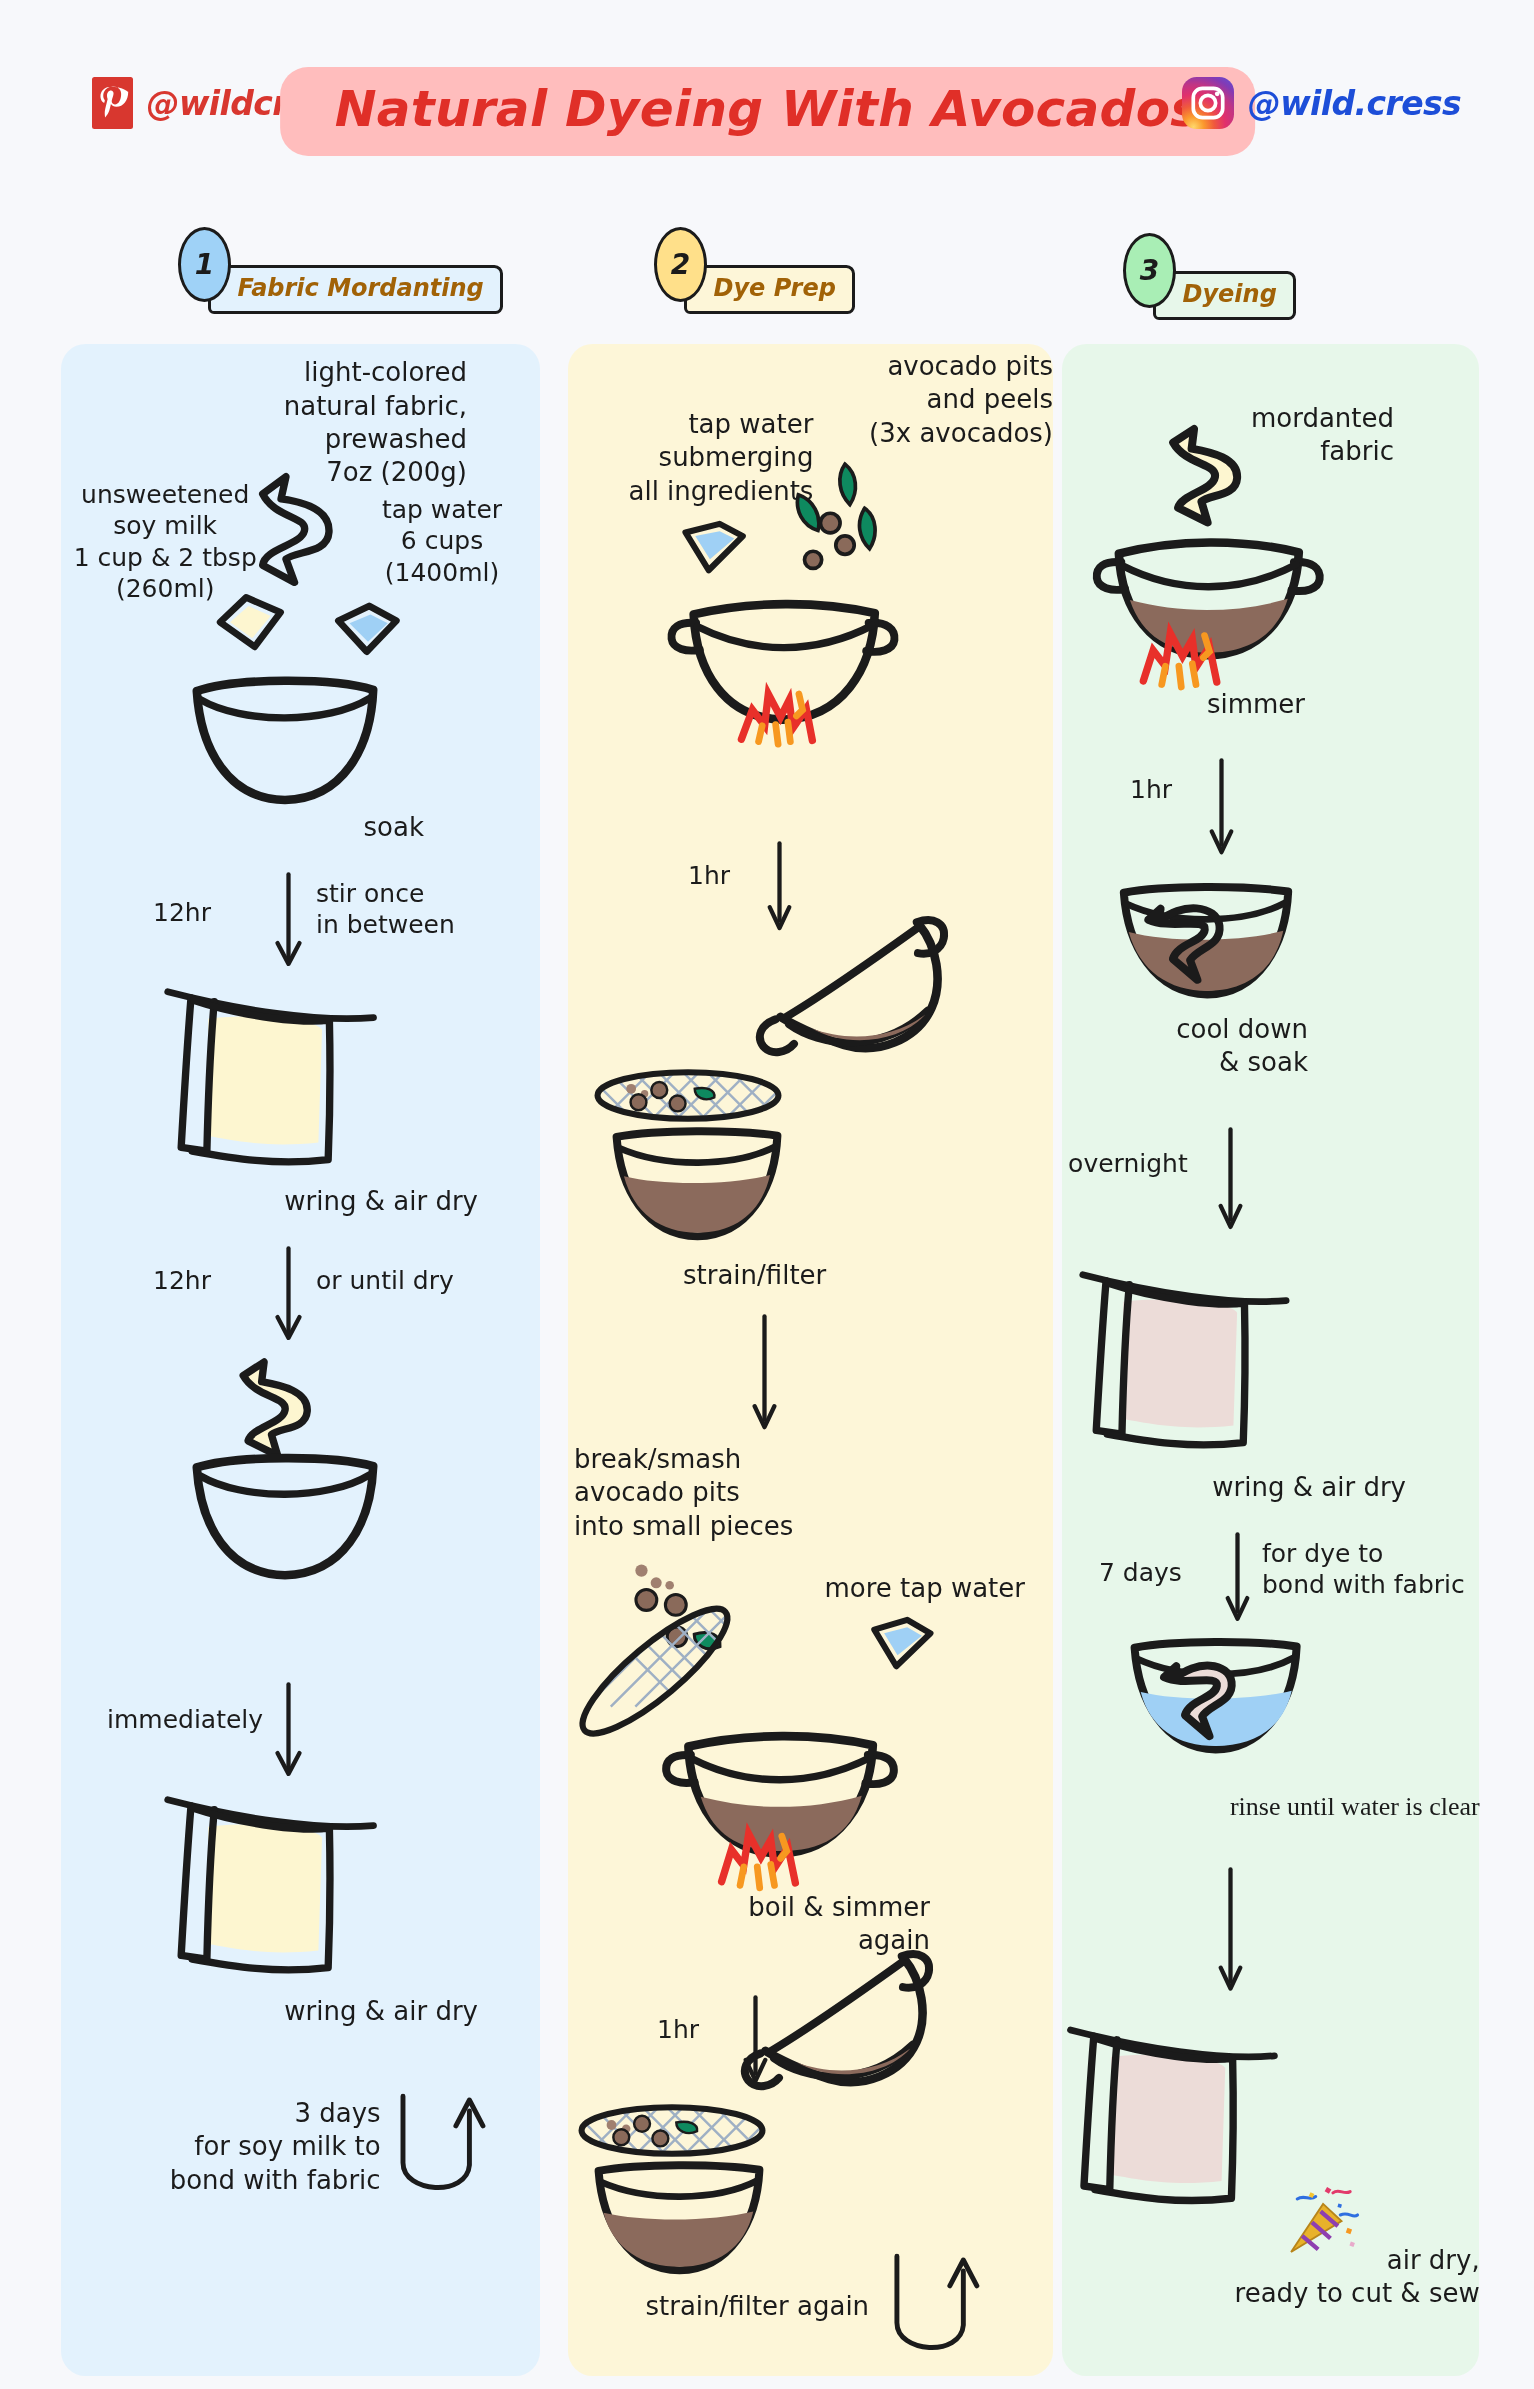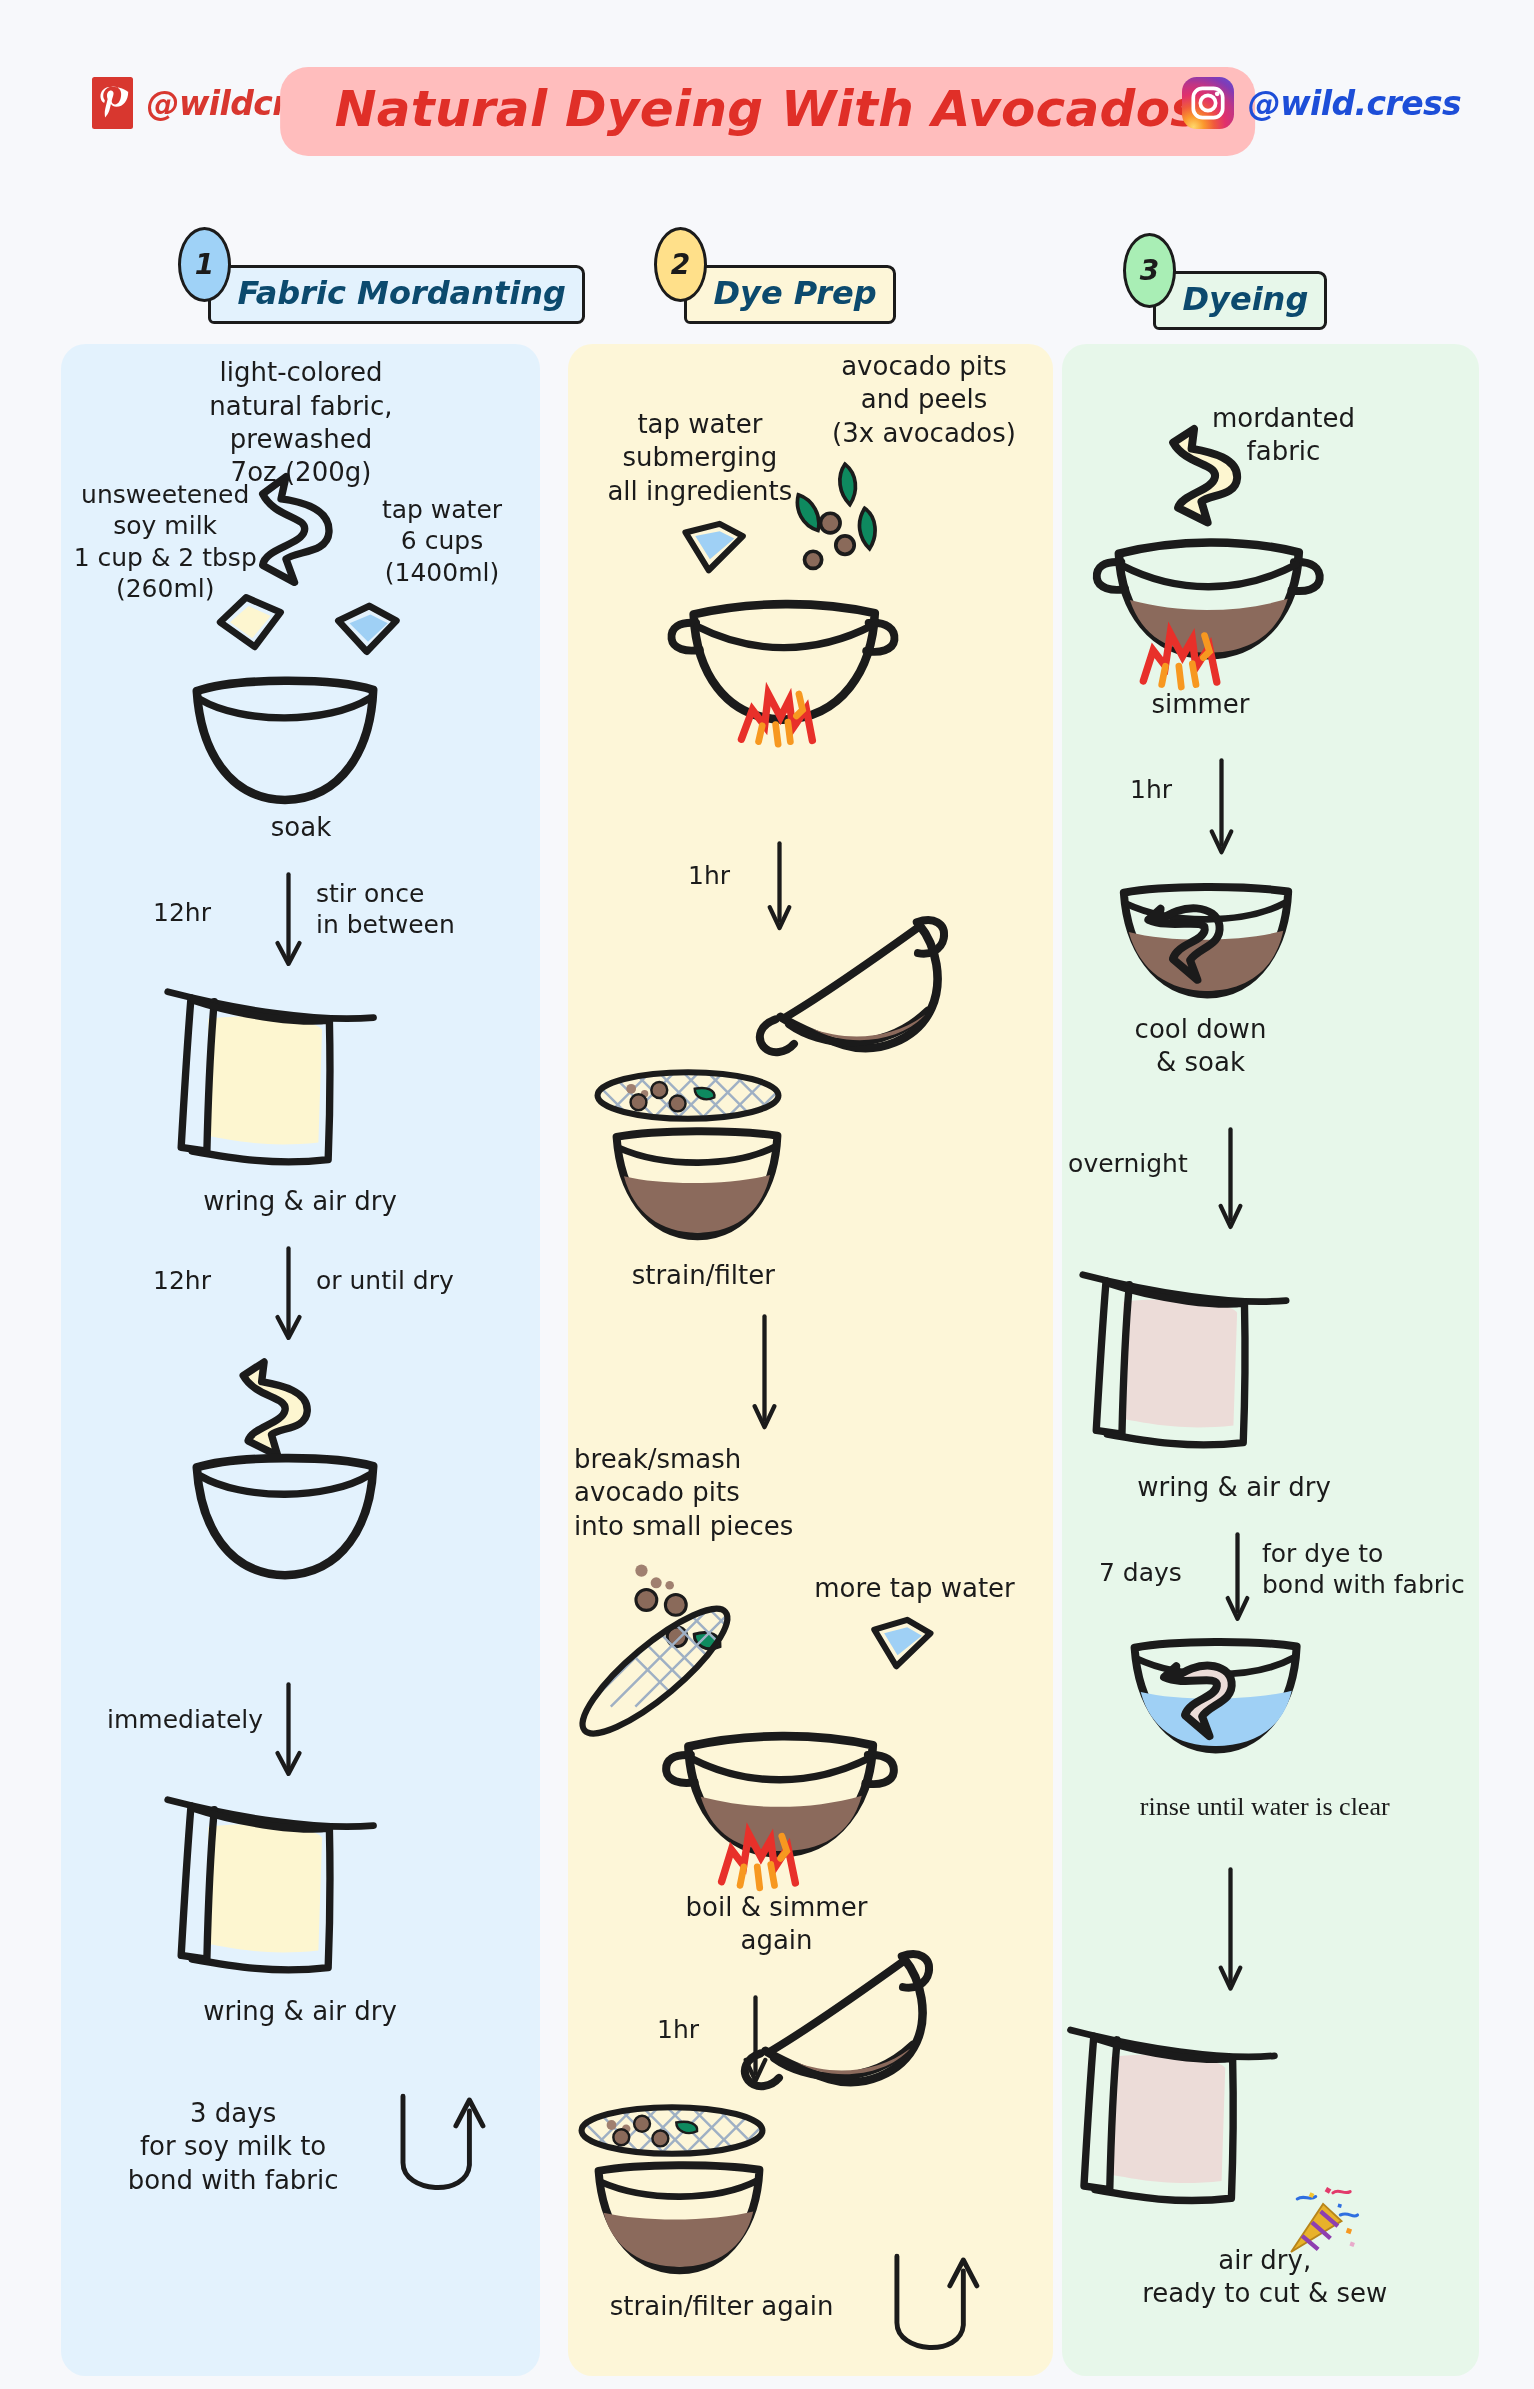--- a/index.html
+++ b/index.html
@@ -43,31 +43,31 @@
   .badge{
     position:absolute;left:0;top:0;width:47px;height:69px;border-radius:50%;
     border:3.1px solid #1b1b1b;display:flex;align-items:center;justify-content:center;
     font-size:28px;font-weight:700;color:#1b1b1b;z-index:3;font-style:italic;
   }
   .tag{
     position:absolute;left:29.5px;top:38px;border:3.1px solid #1b1b1b;
     border-radius:6.1px 8.6px 7.4px 6.1px;
     padding:6.1px 16px 8.6px 27px;z-index:2;
   }
-  .tag-label{font-size:32px;font-weight:700;color:#0c4a6e;white-space:nowrap;font-style:italic;}
+  .tag-label{font-size:24px;font-weight:700;color:#a16207;white-space:nowrap;font-style:italic;}
 
   
   .col{position:absolute;top:344px;border-radius:24.6px;}
   #col1{left:61px;width:479px;height:2032px;background:#e3f2fd;}
   #col2{left:568px;width:485px;height:2032px;background:#fdf6d8;}
   #col3{left:1062px;width:417px;height:2032px;background:#e7f7ea;}
 
   .node{position:absolute;}
   .cap{
-    font-size:26px;color:#1b1b1b;text-align:center;line-height:1.28;
+    font-size:26px;color:#1b1b1b;text-align:right;line-height:1.28;
     white-space:pre-line;font-weight:500;
   }
   .side{font-size:25px;color:#1b1b1b;line-height:1.25;white-space:pre-line;font-weight:500;}
 
   
   .arrow{position:absolute;}
   svg{display:block;overflow:visible;}
 
   .sketch{stroke:#1b1b1b;fill:none;stroke-linecap:round;stroke-linejoin:round;}
 </style>

